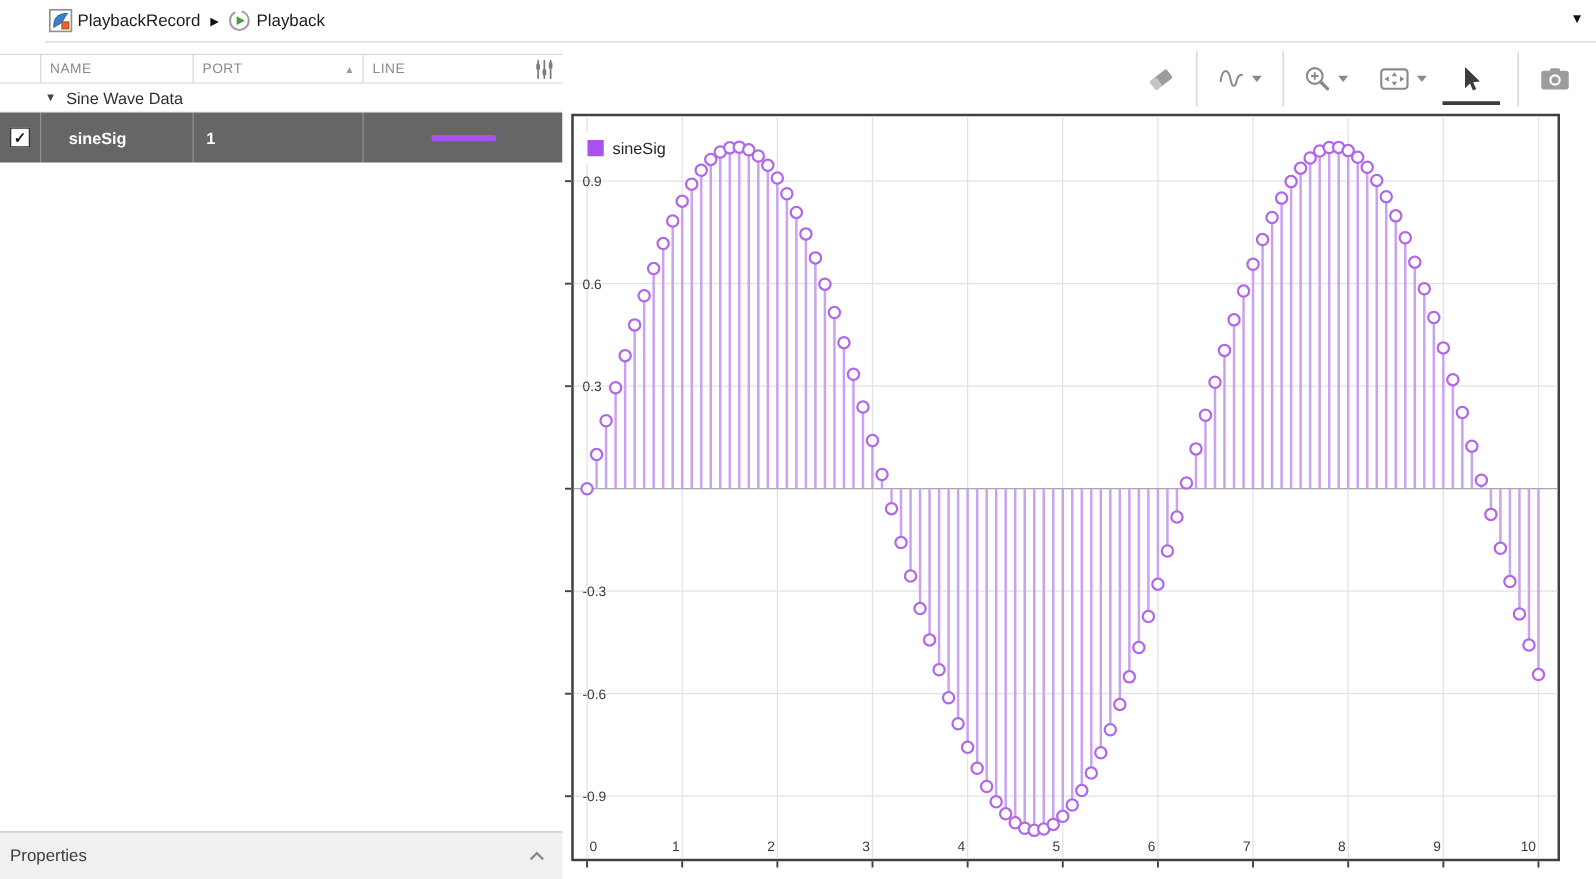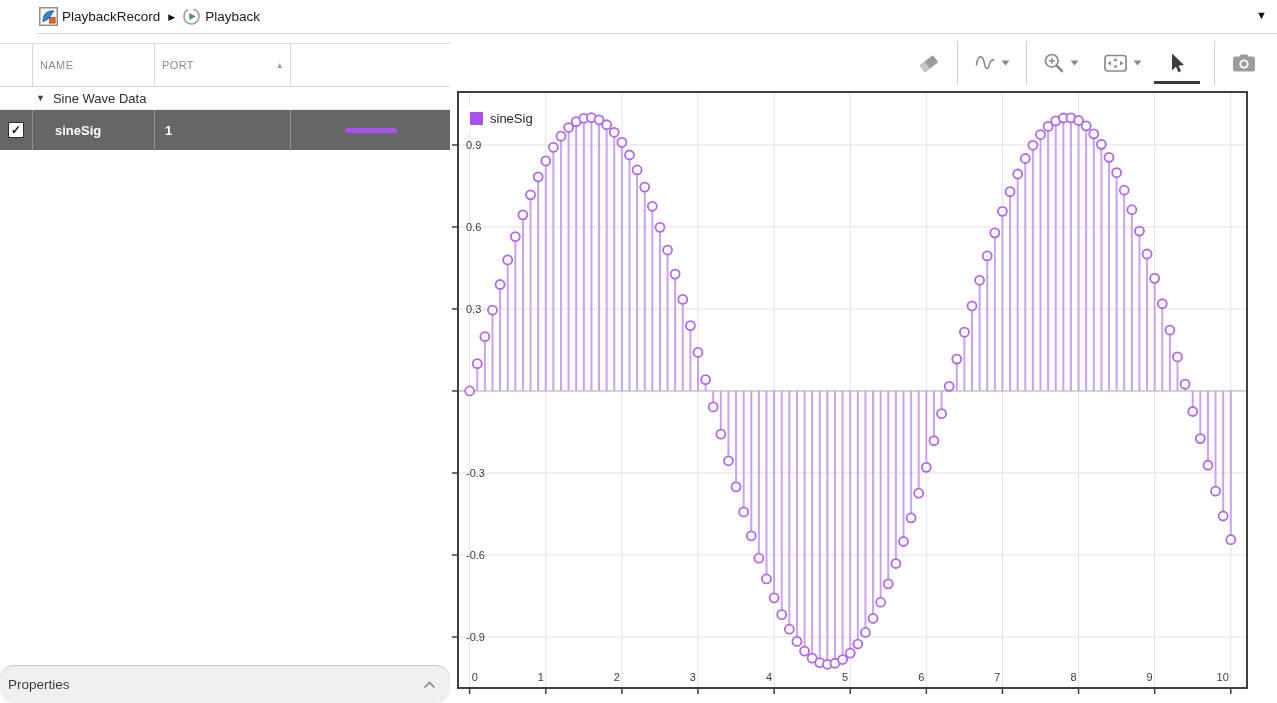--- a/index.html
+++ b/index.html
@@ -12,21 +12,21 @@
   .crumb-item { display:flex; align-items:center; gap:4px; cursor:default; }
   .crumb-text { font-size:13.5px; color:#1a1a1a; }
   .crumb-sep { font-size:9px; color:#111; margin:0 7px 0 8px; }
   .win-dd { position:absolute; right:10px; top:9px; font-size:11px; color:#111; }
 
   .main { position:absolute; top:35px; left:0; right:0; bottom:0; display:flex; }
 
   
   .left-panel { width:450px; position:relative; background:#fff; }
   .sig-table { margin-top:8px; }
-  .thead { display:flex; height:44px; border-top:1px solid #d9d9d9;
+  .thead { display:flex; height:24px; border-top:1px solid #d9d9d9;
            border-bottom:1px solid #d9d9d9; align-items:center;
            color:#8a8a8a; font-size:11px; letter-spacing:.4px; }
   .th { height:100%; display:flex; align-items:center; padding-left:7px;
         border-right:1px solid #d9d9d9; position:relative; }
   .th.col-check { width:33px; border-right:1px solid #d9d9d9; }
   .th.col-name  { width:122px; }
   .th.col-port  { width:136px; justify-content:space-between; padding-right:6px; }
   .th.col-line  { flex:1; border-right:none; justify-content:space-between; padding-right:6px; }
   .sort-ind { font-size:8px; color:#9a9a9a; }
   .group-row { display:flex; align-items:center; height:23px; font-size:13px;
@@ -41,21 +41,21 @@
   .cell.c-name  { width:122px; padding-left:22px; }
   .cell.c-port  { width:136px; padding-left:10px; }
   .cell.c-line  { flex:1; border-right:none; justify-content:center; }
   .checkbox { width:16px; height:16px; background:#fff; border:1.5px solid #2e2e2e;
               display:flex; align-items:center; justify-content:center;
               color:#111; font-size:12px; font-weight:bold; line-height:1; }
   .line-swatch { width:52px; height:5px; border-radius:2.5px; background:#a852f0; }
   .props-bar { position:absolute; left:0; right:0; bottom:0; height:38px;
                background:#f0f0f0; border-top:1px solid #c6c6c6; display:flex;
                align-items:center; justify-content:space-between;
-               padding:0 14px 0 8px;border-radius:14px; }
+               padding:0 14px 0 8px; }
   .props-title { font-size:13.5px; color:#3d3d3d; }
 
   
   .right-panel { flex:1; position:relative; background:#fff; }
   .toolbar { height:56px; display:flex; align-items:center;
              justify-content:flex-end; padding-right:14px; }
   .tb-btn { display:flex; align-items:center; justify-content:center;
             padding:4px 6px; cursor:pointer; position:relative; }
   .tb-sep { width:1px; height:44px; background:#cfcfcf; margin:0 10px; }
   .tb-caret { margin-left:5px; }
@@ -102,20 +102,35 @@
   <div class="left-panel">
     <div class="sig-table">
       <div class="thead">
         <div class="th col-check"></div>
         <div class="th col-name">
           <span>NAME</span>
         </div>
         <div class="th col-port">
           <span>PORT</span>
           <span class="sort-ind">▲</span>
+        </div>
+        <div class="th col-line">
+          <span>LINE</span>
+          <svg width="17" height="17" viewBox="0 0 17 17">
+            <g stroke="#7d7d7d" stroke-width="1.4" stroke-linecap="round">
+              <line x1="3.5" y1="1.5" x2="3.5" y2="15.5"></line>
+              <line x1="8.5" y1="1.5" x2="8.5" y2="15.5"></line>
+              <line x1="13.5" y1="1.5" x2="13.5" y2="15.5"></line>
+            </g>
+            <g stroke="#7d7d7d" stroke-width="3" stroke-linecap="round">
+              <line x1="3.5" y1="5" x2="3.5" y2="7.5"></line>
+              <line x1="8.5" y1="9.5" x2="8.5" y2="12"></line>
+              <line x1="13.5" y1="4" x2="13.5" y2="6.5"></line>
+            </g>
+          </svg>
         </div>
       </div>
 
       <div class="group-row">
         <span class="group-caret">▼</span>
         <span>Sine Wave Data</span>
       </div>
 
       <div class="sig-row">
         <div class="cell c-check">

